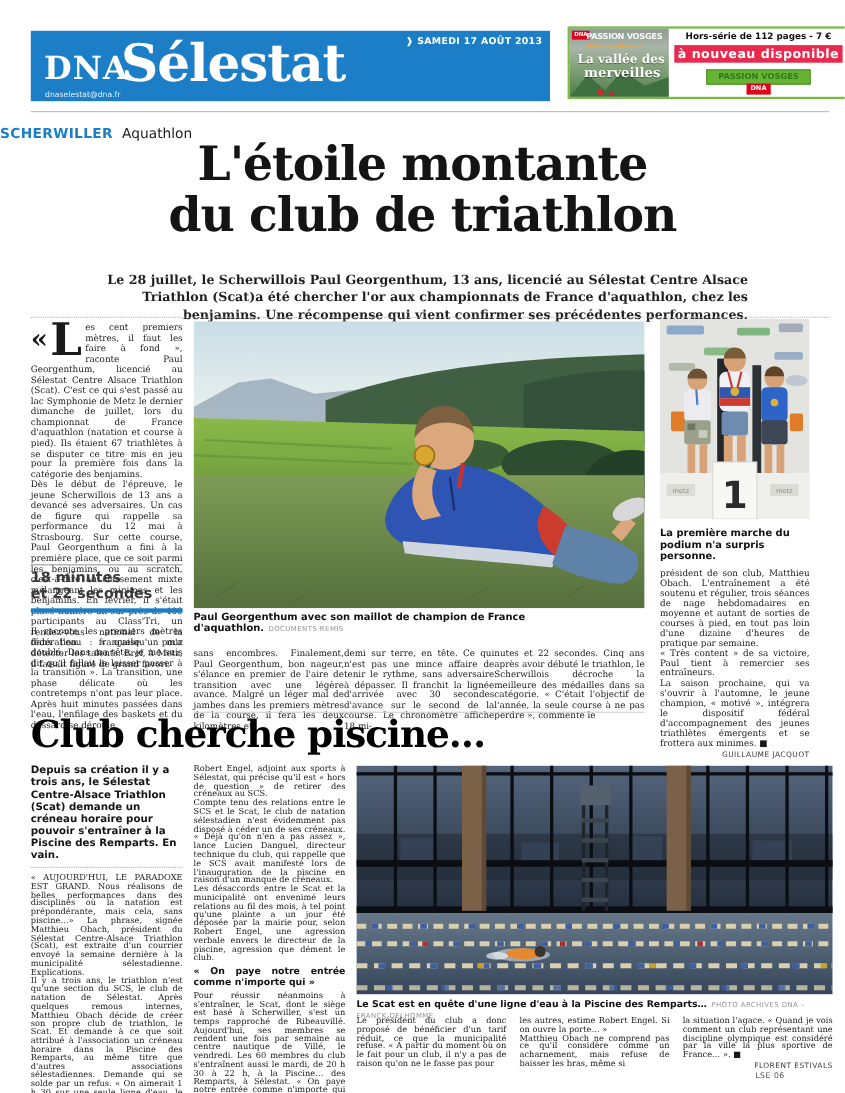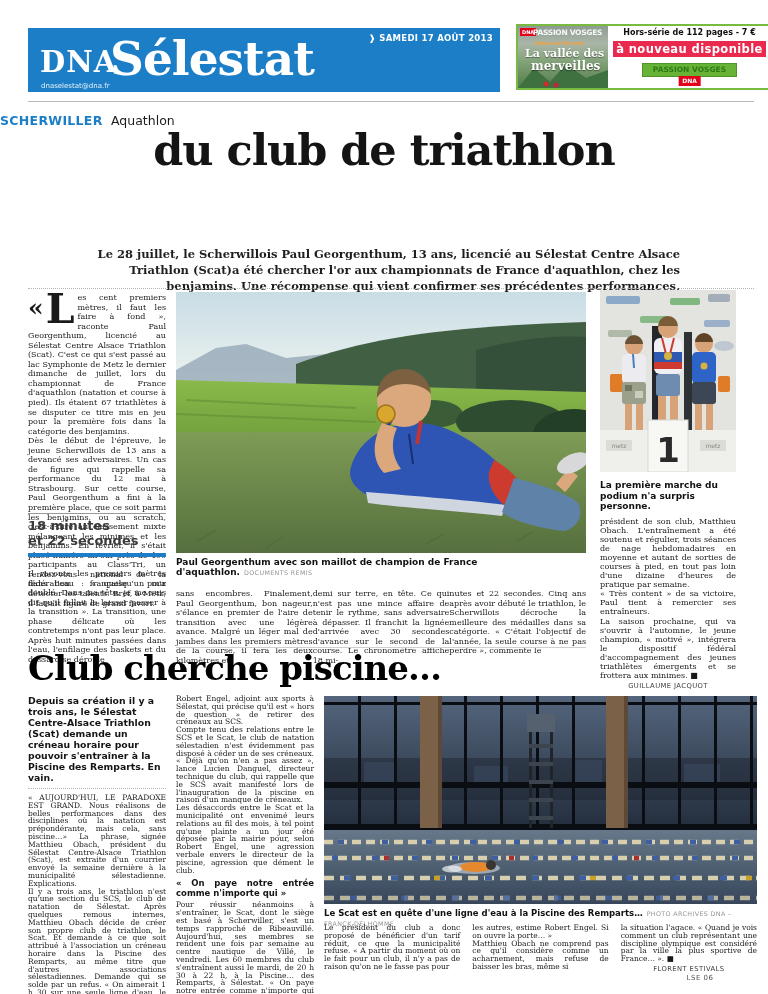--- a/index.html
+++ b/index.html
@@ -58,21 +58,21 @@
   .cap1{left:176px;top:557px;width:410px;font:bold 9px "DejaVu Sans",sans-serif;color:#111}
   .credit{font:400 6.3px "DejaVu Sans",sans-serif;color:#949494;letter-spacing:.4px;margin-left:4px;font-weight:400}
   .cols3{left:176px;top:589px;width:410px;display:flex;gap:0}
   .cols3>div{flex:1}
   .rule-a1{left:176px;top:647px;width:410px;height:1px;background:#cfcfcf}
 
   
   .sidebar{left:600px;top:290px;width:136px}
   .cap2{font:bold 9px/10.5px "DejaVu Sans",sans-serif;color:#111;margin-top:4px}
   .sb-txt{font-size:8px;line-height:9.1px;text-align:justify;margin-top:5px}
-  .author{font:400 6.8px "DejaVu Sans",sans-serif;color:#3c3c3c;text-align:center;letter-spacing:.4px;margin-top:2px}
+  .author{font:400 6.8px "DejaVu Sans",sans-serif;color:#3c3c3c;text-align:right;letter-spacing:.4px;margin-top:2px}
 
   
   .a2head{left:28px;top:649px;width:726px;text-align:left;font-family:"DejaVu Serif",serif;font-weight:bold;
      font-size:34px;line-height:38px;color:#000000;letter-spacing:-1px}
   .a2c1{left:28px;top:695px;width:138px}
   .intro{font:bold 9.3px/11px "DejaVu Sans",sans-serif;color:#141414}
   .rd2{margin:5px 0}
   .small-txt{font-size:7.5px;line-height:7.8px;text-align:justify}
   .bold-lead{font-weight:normal}
   .a2c2{left:176px;top:695px;width:138px}
@@ -116,20 +116,21 @@
     </div>
   </div>
 
   <div class="abs rule-top"></div>
 
   <div class="abs kicker">
     <span class="k-place">SCHERWILLER</span>
     <span class="k-topic">Aquathlon</span>
   </div>
   <div class="abs headline">
+    <div>L'étoile montante</div>
     <div>du club de triathlon</div>
   </div>
   <div class="abs standfirst">Le 28 juillet, le Scherwillois Paul Georgenthum, 13 ans, licencié au Sélestat Centre Alsace Triathlon (Scat)a été chercher l'or aux championnats de France d'aquathlon, chez les benjamins. Une récompense qui vient confirmer ses précédentes performances.</div>
   <div class="abs rule-dot rd1"></div>
 
   <div class="abs a1c1 body-txt">
     <p><span class="dq">«</span><span class="dl">L</span><span>es cent premiers mètres, il faut les faire à fond », raconte Paul Georgenthum, licencié au Sélestat Centre Alsace Triathlon (Scat). C'est ce qui s'est passé au lac Symphonie de Metz le dernier dimanche de juillet, lors du championnat de France d'aquathlon (natation et course à pied). Ils étaient 67 triathlètes à se disputer ce titre mis en jeu pour la première fois dans la catégorie des benjamins.</span></p>
     <p>Dès le début de l'épreuve, le jeune Scherwillois de 13 ans a devancé ses adversaires. Un cas de figure qui rappelle sa performance du 12 mai à Strasbourg. Sur cette course, Paul Georgenthum a fini à la première place, que ce soit parmi les benjamins, ou au scratch, c'est-à-dire au classement mixte mélangeant les minimes et les benjamins. En février, il s'était placé numéro un sur près de 400 participants au Class'Tri, un rendez-vous national de la fédération française pour détecter les talents. Bref, à Metz, il faisait figure de grand favori.</p>
   </div>
 

